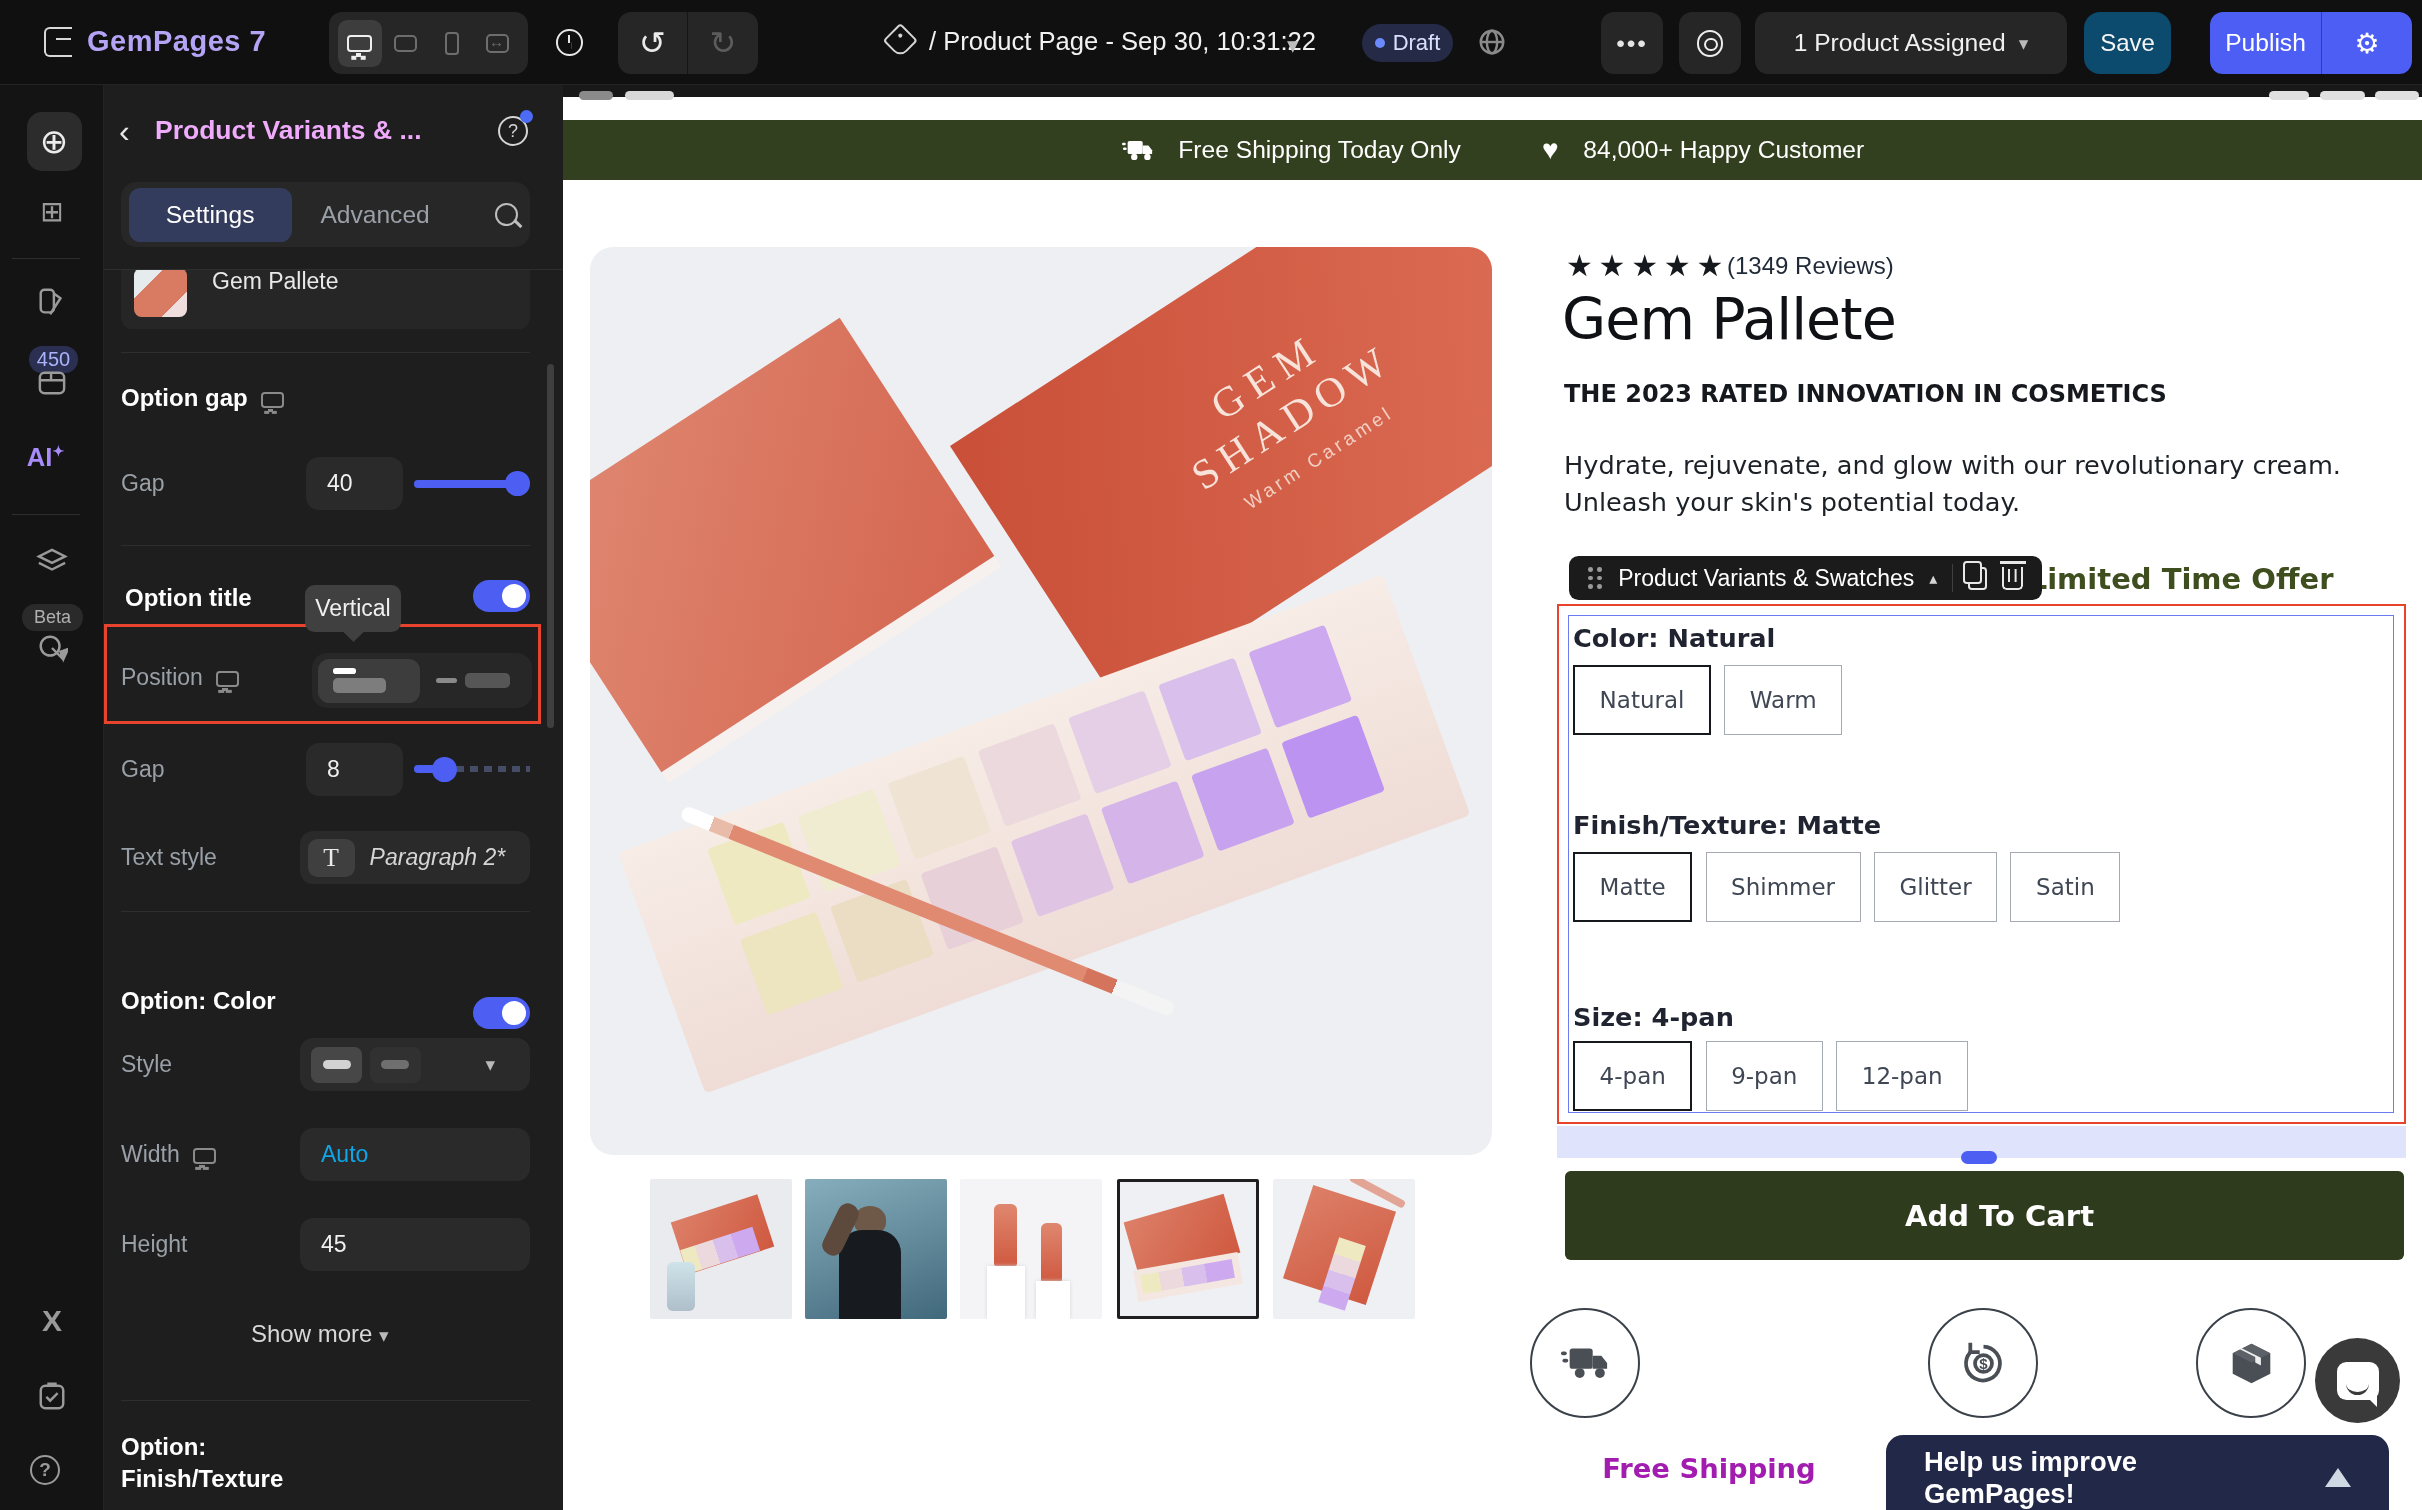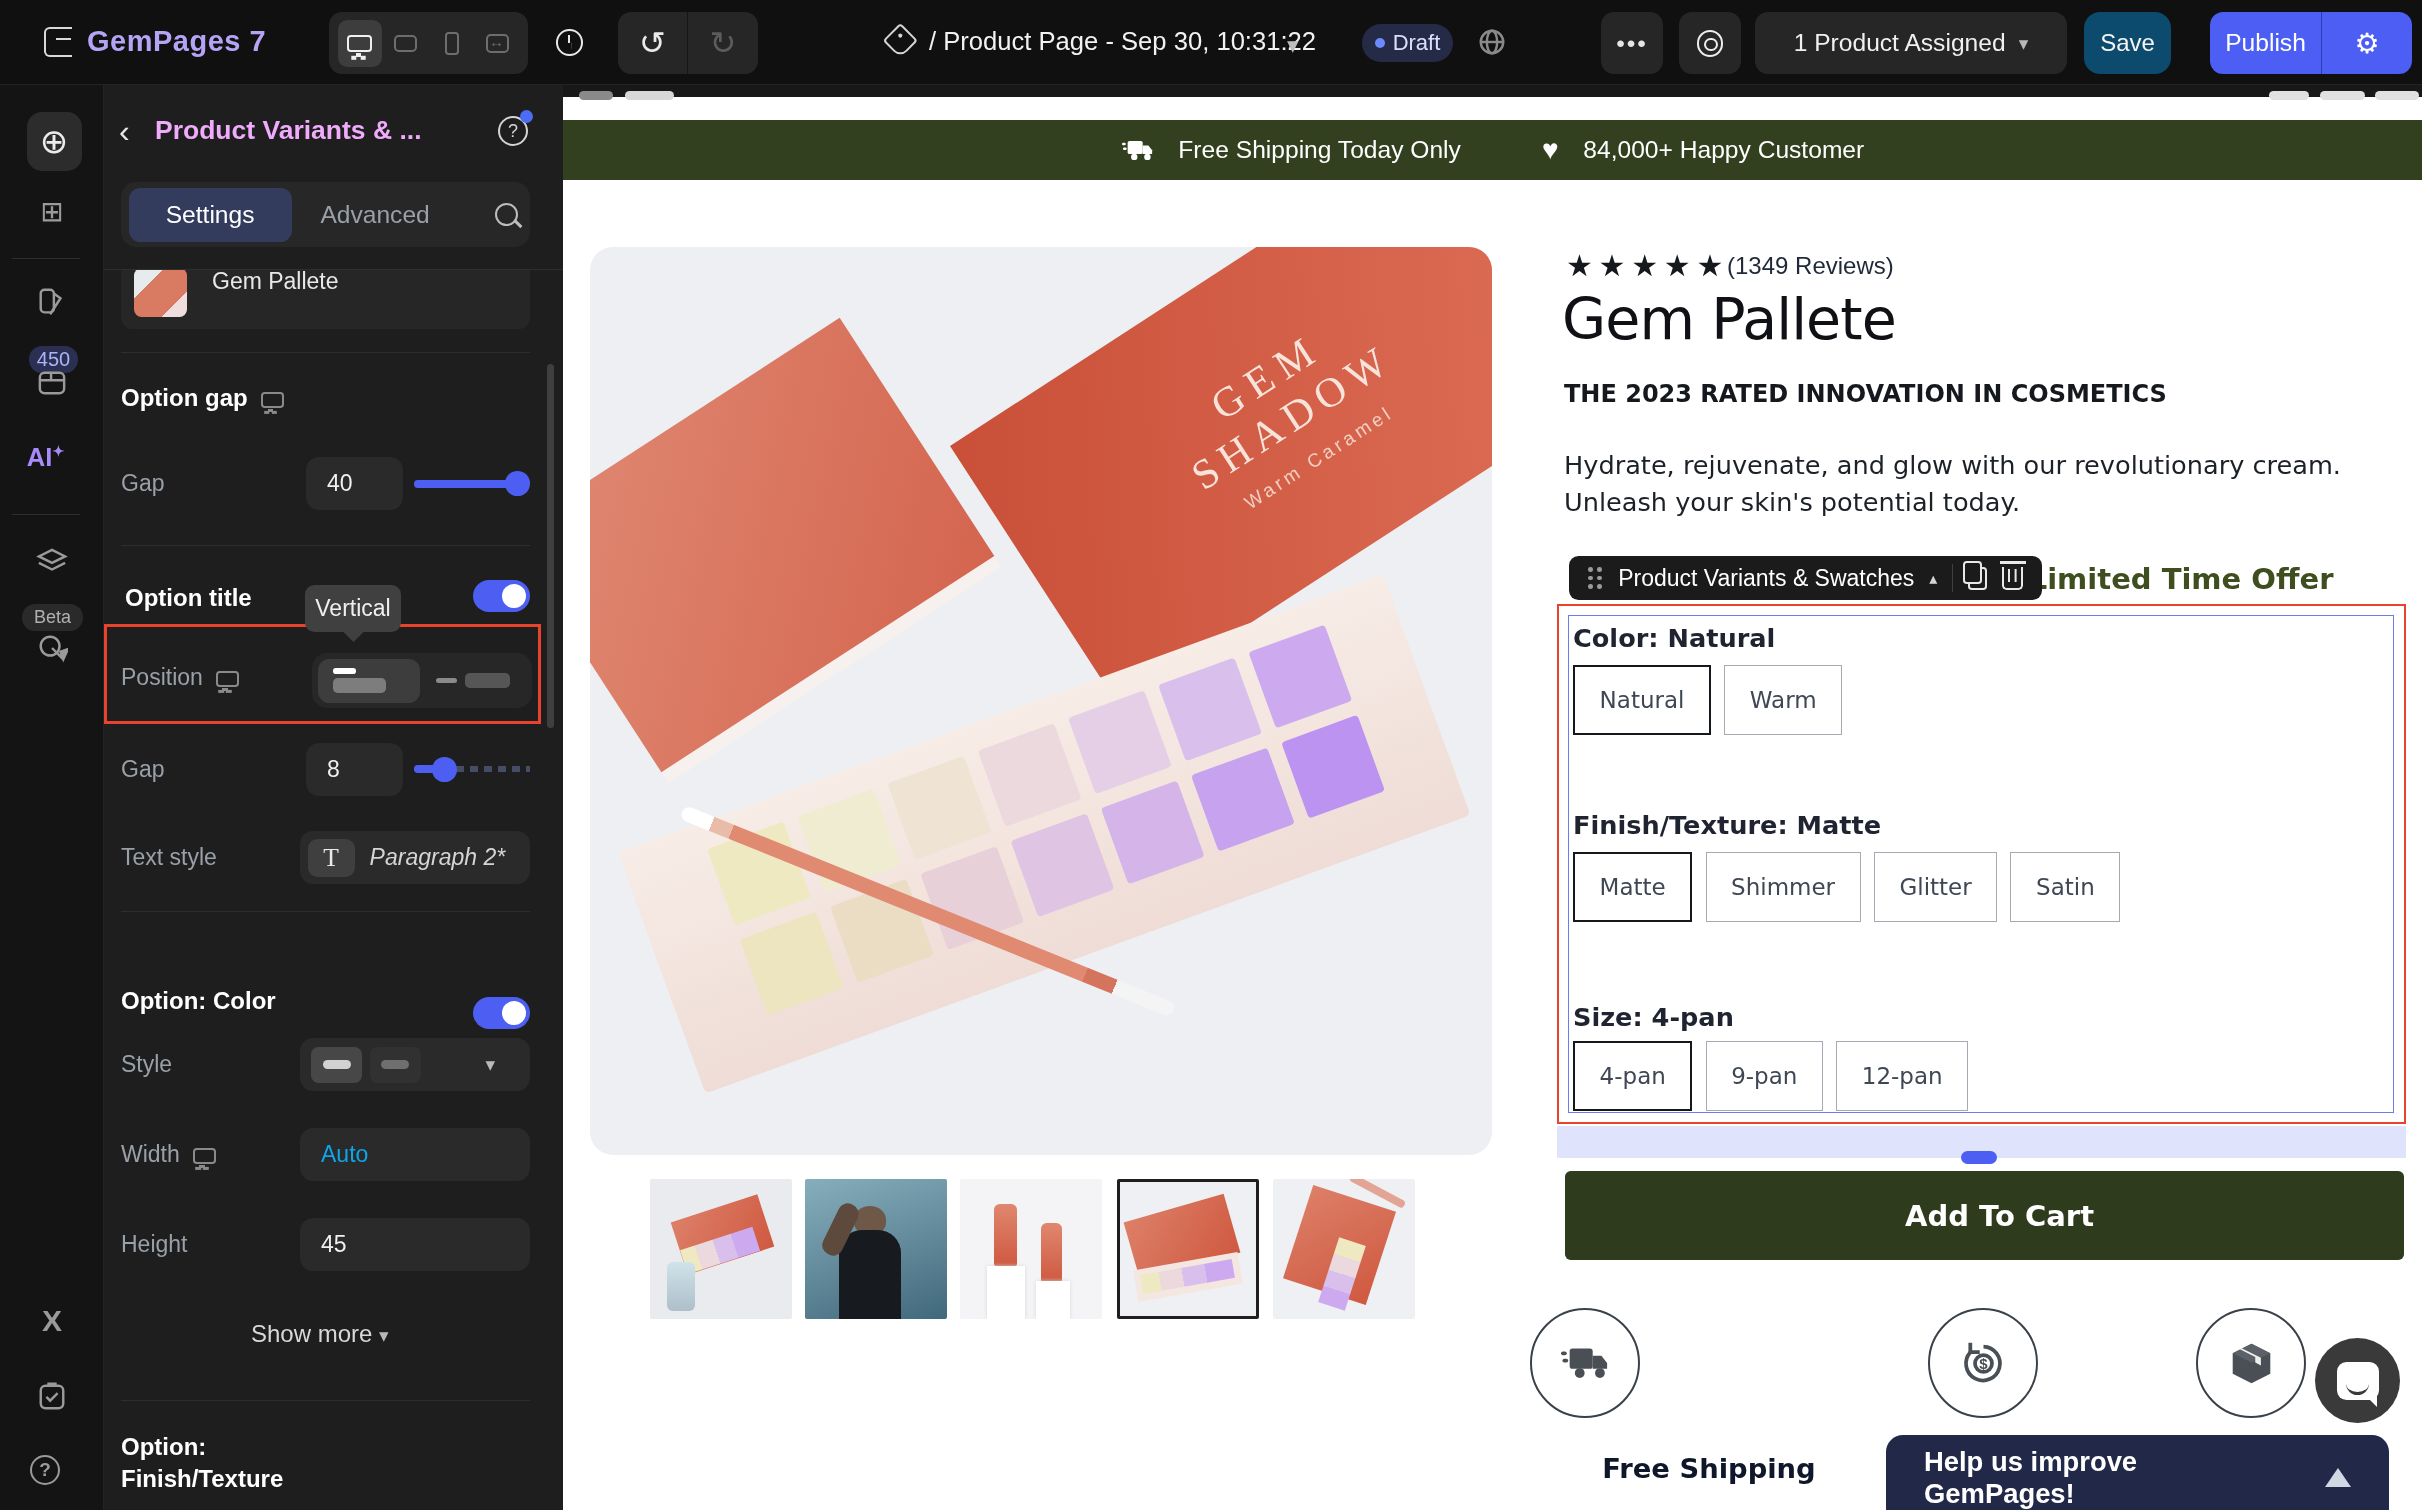--- a/index.html
+++ b/index.html
@@ -150,21 +150,21 @@
   .selblue { left:8.5px; top:8.5px; width:826px; height:498px; border:0.9px solid #6b7cf1; }
   .vlabel { color:#1f2430; font-size:25.6px; font-weight:bold; font-family:"DejaVu Sans",sans-serif; position:absolute; left:14px; }
   .vrow { position:absolute; left:14px; display:flex; gap:13.2px; }
   .vbtn { border:0.9px solid #a6abb3; background:#fff; color:#3f4754; font-size:23px; font-family:"DejaVu Sans",sans-serif; display:flex; align-items:center; justify-content:center; height:70px; padding:0 24.6px; }
   .vbtn.sel { border:2.8px solid #15181d; }
 
   .spacerbar { left:994px; top:1041px; width:849px; height:32px; background:#dfe3fb; }
   .spacehandle { left:1398px; top:1066px; width:36px; height:13.2px; background:#4c5ff2; border-radius:6.6px; z-index:5; }
   .atc { left:1002px; top:1086px; width:839px; height:89px; background:#2e3b1d; border-radius:5.7px; color:#fff; font-size:29px; font-weight:bold; display:flex; align-items:center; justify-content:center; font-family:"DejaVu Sans",sans-serif;padding-left:30px; }
   .bcircle { top:1223px; width:110px; height:110px; border:2.4px solid #3a4149; border-radius:50%; display:flex; align-items:center; justify-content:center; background:#fff; }
-  .benefit { left:1022px; top:1368px; width:248px; text-align:center; color:#0f172a; font-size:27.4px; font-weight:bold; font-family:"DejaVu Sans",sans-serif; }
+  .benefit { left:1022px; top:1368px; width:248px; text-align:center; color:#a21caf; font-size:27.4px; font-weight:bold; font-family:"DejaVu Sans",sans-serif; }
 
   .toast { left:1323px; top:1350px; width:503px; height:85px; background:#222948; border-radius:17px 17px 0 0; display:flex; align-items:center; padding:0 38px; gap:57px; z-index:20; }
   .toast .msg { color:#fff; font-size:27.4px; font-weight:bold; flex:1; }
   .toast .tri { width:0; height:0; border-left:13.2px solid transparent; border-right:13.2px solid transparent; border-bottom:19px solid #cfd8e3; }
   .chatfab { left:1752px; top:1253px; width:85px; height:85px; background:#3a3a3a; border-radius:50%; z-index:21; display:flex; align-items:center; justify-content:center; }
   .chatic { width:42px; height:38px; background:#fff; border-radius:9.5px; position:relative; }
   .chatic:before { content:""; position:absolute; left:9.5px; top:21px; width:23px; height:9.5px; border-bottom:3.8px solid #3a3a3a; border-radius:0 0 11.4px 11.4px; }
   .chatic:after { content:""; position:absolute; right:1.9px; bottom:-7.6px; width:0; height:0; border-top:11.4px solid #fff; border-left:11.4px solid transparent; }
 </style>
 </head>

